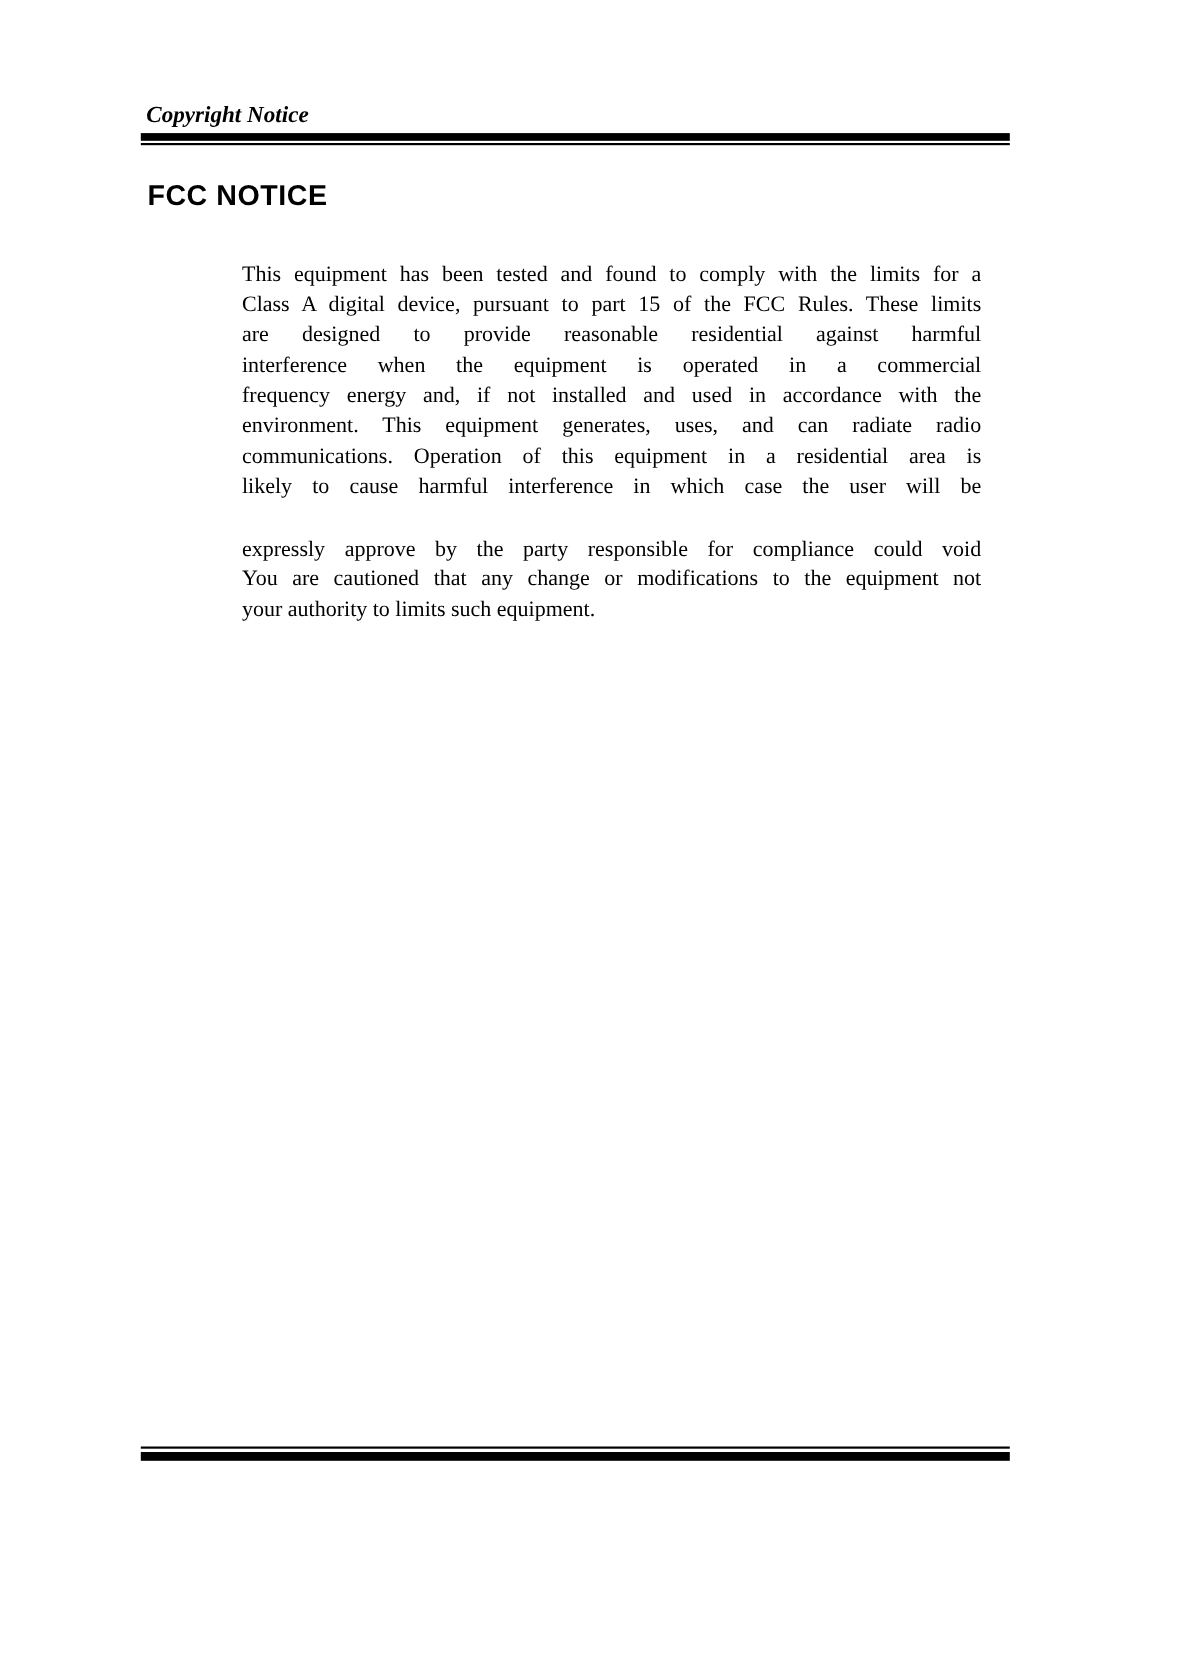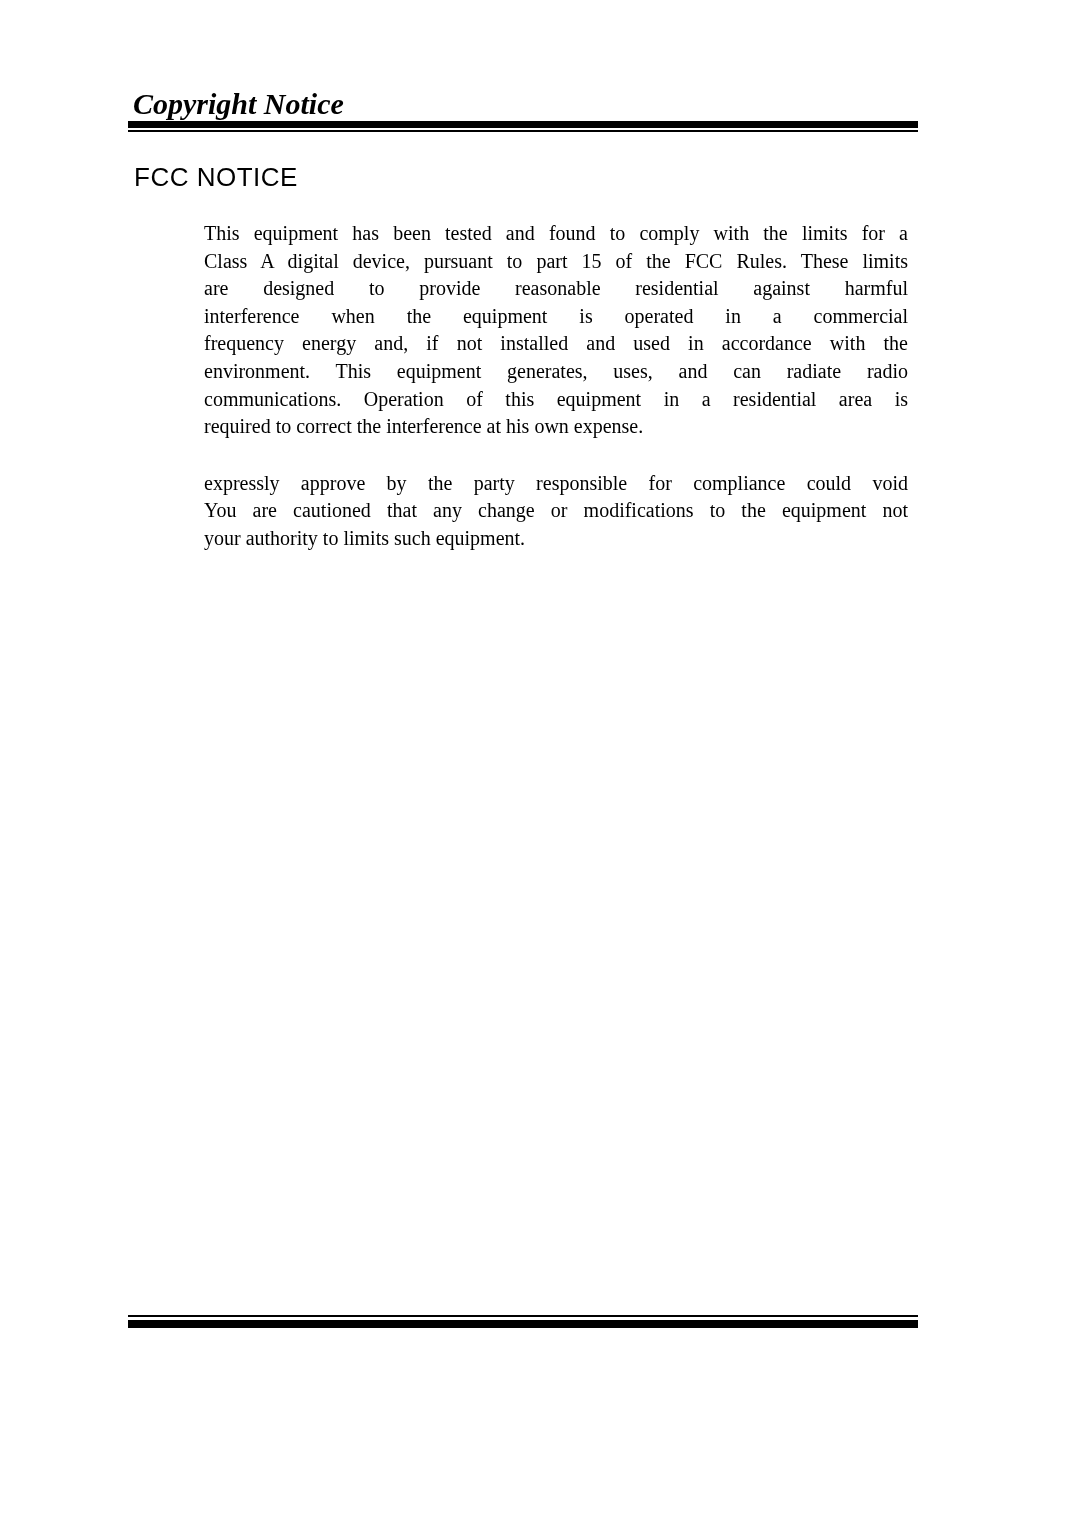--- a/index.html
+++ b/index.html
@@ -18,21 +18,21 @@
   }
 
   
   .header-title {
     position: absolute;
     left: 133px;
     top: 90px;
     font-family: "Liberation Serif", serif;
     font-style: italic;
     font-weight: bold;
-    font-size: 30px;
+    font-size: 21px;
     line-height: 28px;
     color: #000000;
     white-space: nowrap;
   }
   .header-rule {
     position: absolute;
     left: 128px;
     top: 121px;
     width: 790px;
   }
@@ -48,40 +48,40 @@
     height: 2px;
     background: #000000;
   }
 
   
   .section-heading {
     position: absolute;
     left: 134px;
     top: 162px;
     font-family: "Liberation Sans", sans-serif;
-    font-weight: normal;
+    font-weight: bold;
     font-size: 26px;
     line-height: 30px;
     letter-spacing: 0.5px;
     color: #000000;
     white-space: nowrap;
   }
 
   
   .body-content {
     position: absolute;
     left: 204px;
     top: 220px;
     width: 704px;
     font-family: "Liberation Serif", serif;
     font-size: 20px;
     line-height: 27.6px;
     color: #000000;
   }
-  .paragraph { margin: 0; }
+  .paragraph { margin: 16px; }
   .paragraph + .paragraph { margin-top: 29px; }
   .line {
     text-align: justify;
     text-align-last: justify;
     white-space: normal;
   }
   .line.last {
     text-align-last: left;
   }
 
@@ -122,21 +122,21 @@
 
   <div class="body-content">
     <div class="paragraph">
         <div class="line">This equipment has been tested and found to comply with the limits for a</div>
         <div class="line">Class A digital device, pursuant to part 15 of the FCC Rules. These limits</div>
         <div class="line">are designed to provide reasonable residential against harmful</div>
         <div class="line">interference when the equipment is operated in a commercial</div>
         <div class="line">frequency energy and, if not installed and used in accordance with the</div>
         <div class="line">environment. This equipment generates, uses, and can radiate radio</div>
         <div class="line">communications. Operation of this equipment in a residential area is</div>
-        <div class="line last">required to correct the interference at his own expense.</div>
+        <div class="line">likely to cause harmful interference in which case the user will be</div>
       </div>
     <div class="paragraph">
         <div class="line">expressly approve by the party responsible for compliance could void</div>
         <div class="line">You are cautioned that any change or modifications to the equipment not</div>
         <div class="line last">your authority to limits such equipment.</div>
       </div>
   </div>
 
   <div class="footer-rule">
     <div class="thin"></div>

